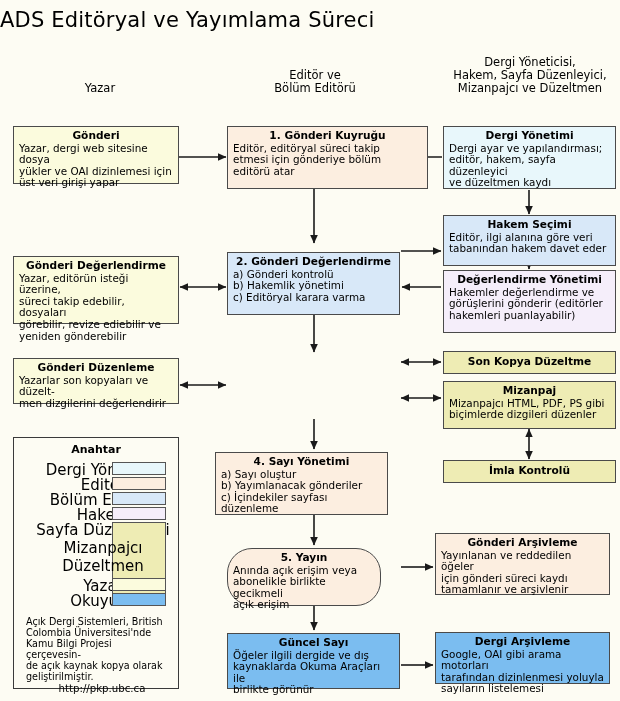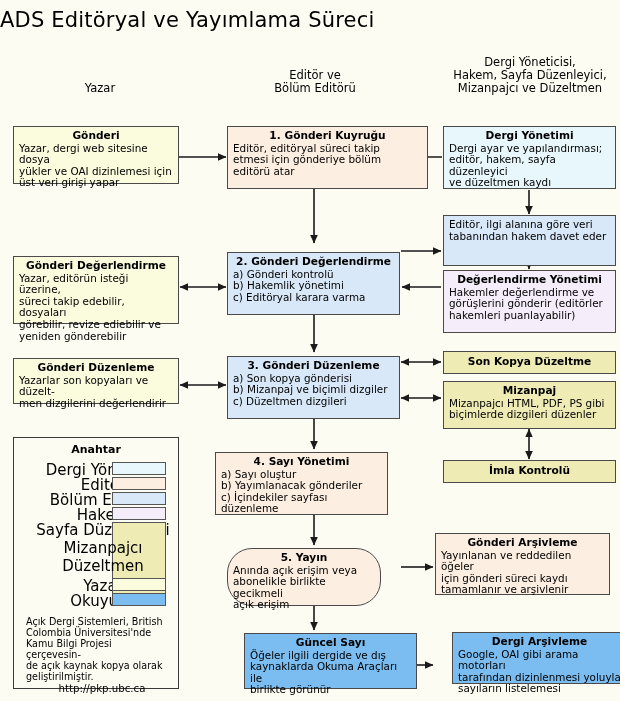--- a/index.html
+++ b/index.html
@@ -30,21 +30,21 @@
   .box .bt{display:block;text-align:center;font-weight:bold;font-size:10.6px;margin-bottom:1px;}
   .box .ln{display:block;text-align:left;}
 
   
   .c-author   {background:#fbfbdd;}   
   .c-editor   {background:#fceee0;}   
   .c-section  {background:#d8e8f8;}   
   .c-reviewer {background:#f5eefa;}   
   .c-manager  {background:#e8f7fb;}   
   .c-layout   {background:#eeecb4;}   
-  .c-reader   {background:#7bbdf0;margin-left:17px;}   
+  .c-reader   {background:#7bbdf0;}   
 
   
   #legend{
     position:absolute;box-sizing:border-box;
     border:1.3px solid #3a3a3a;background:#fdfcf3;
   }
   #legend .lg-title{text-align:center;font-weight:bold;font-size:11px;margin:5px 0 5px 0;}
   .lg-row{position:relative;height:15px;font-size:15px;padding-left:14px;text-align:center;}
   .lg-sw{position:absolute;right:12px;top:1px;width:52px;height:11px;border:1.1px solid #555;}
   .lg-sw.tall{height:75px;}
@@ -196,26 +196,20 @@
     <span class="ln">editörü atar</span>
   </div>
 
   <div class="box c-section" style="left:227px;top:252px;width:173px;height:63px;">
     <span class="bt">2. Gönderi Değerlendirme</span>
     <span class="ln">a) Gönderi kontrolü</span>
     <span class="ln">b) Hakemlik yönetimi</span>
     <span class="ln">c) Editöryal karara varma</span>
   </div>
 
-  <div class="box c-section" style="left:227px;top:356px;width:173px;height:63px;">
-    <span class="bt">3. Gönderi Düzenleme</span>
-    <span class="ln">a) Son kopya gönderisi</span>
-    <span class="ln">b) Mizanpaj ve biçimli dizgiler</span>
-    <span class="ln">c) Düzeltmen dizgileri</span>
-  </div>
 
   <div class="box c-editor" style="left:215px;top:452px;width:173px;height:63px;">
     <span class="bt">4. Sayı Yönetimi</span>
     <span class="ln">a) Sayı oluştur</span>
     <span class="ln">b) Yayımlanacak gönderiler</span>
     <span class="ln">c) İçindekiler sayfası düzenleme</span>
   </div>
 
   <div class="box c-editor" style="left:227px;top:548px;width:154px;height:58px;border-radius:25px;">
     <span class="bt">5. Yayın</span>
@@ -232,20 +226,21 @@
   </div>
 
   <div class="box c-manager" style="left:443px;top:126px;width:173px;height:63px;">
     <span class="bt">Dergi Yönetimi</span>
     <span class="ln">Dergi ayar ve yapılandırması;</span>
     <span class="ln">editör, hakem, sayfa düzenleyici</span>
     <span class="ln">ve düzeltmen kaydı</span>
   </div>
 
   <div class="box c-section" style="left:443px;top:215px;width:173px;height:51px;">
+    <span class="bt">Hakem Seçimi</span>
     <span class="ln">Editör, ilgi alanına göre veri</span>
     <span class="ln">tabanından hakem davet eder</span>
   </div>
 
   <div class="box c-reviewer" style="left:443px;top:270px;width:173px;height:63px;">
     <span class="bt">Değerlendirme Yönetimi</span>
     <span class="ln">Hakemler değerlendirme ve</span>
     <span class="ln">görüşlerini gönderir (editörler</span>
     <span class="ln">hakemleri puanlayabilir)</span>
   </div>

